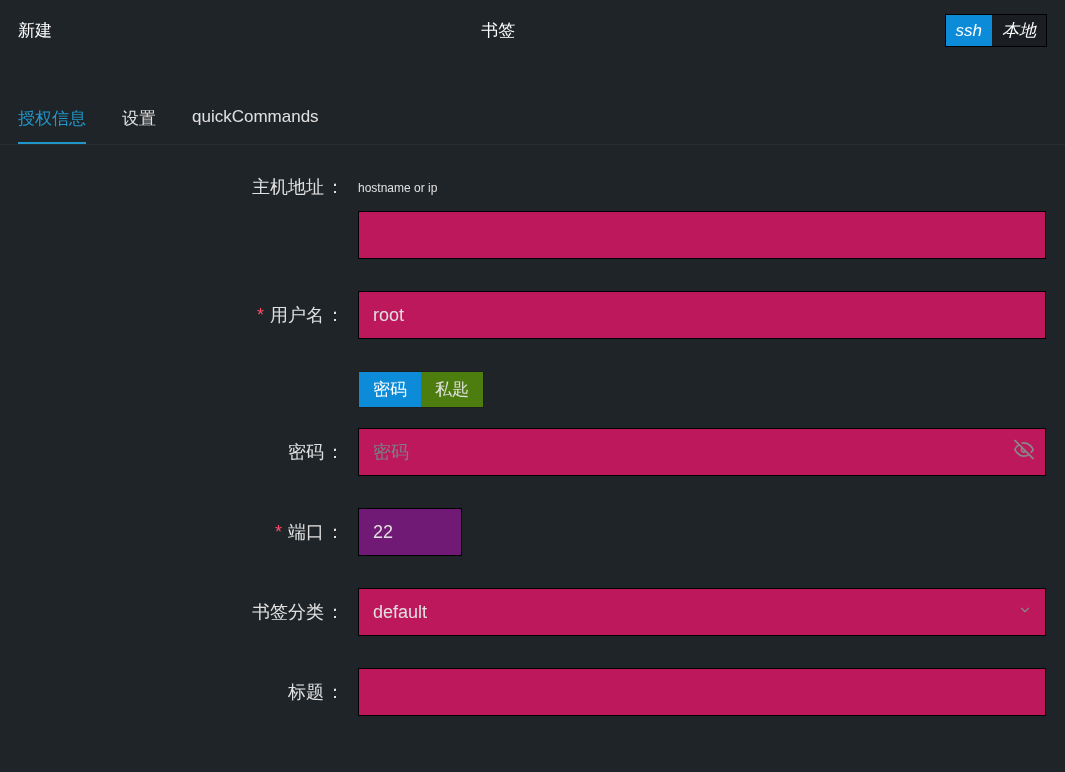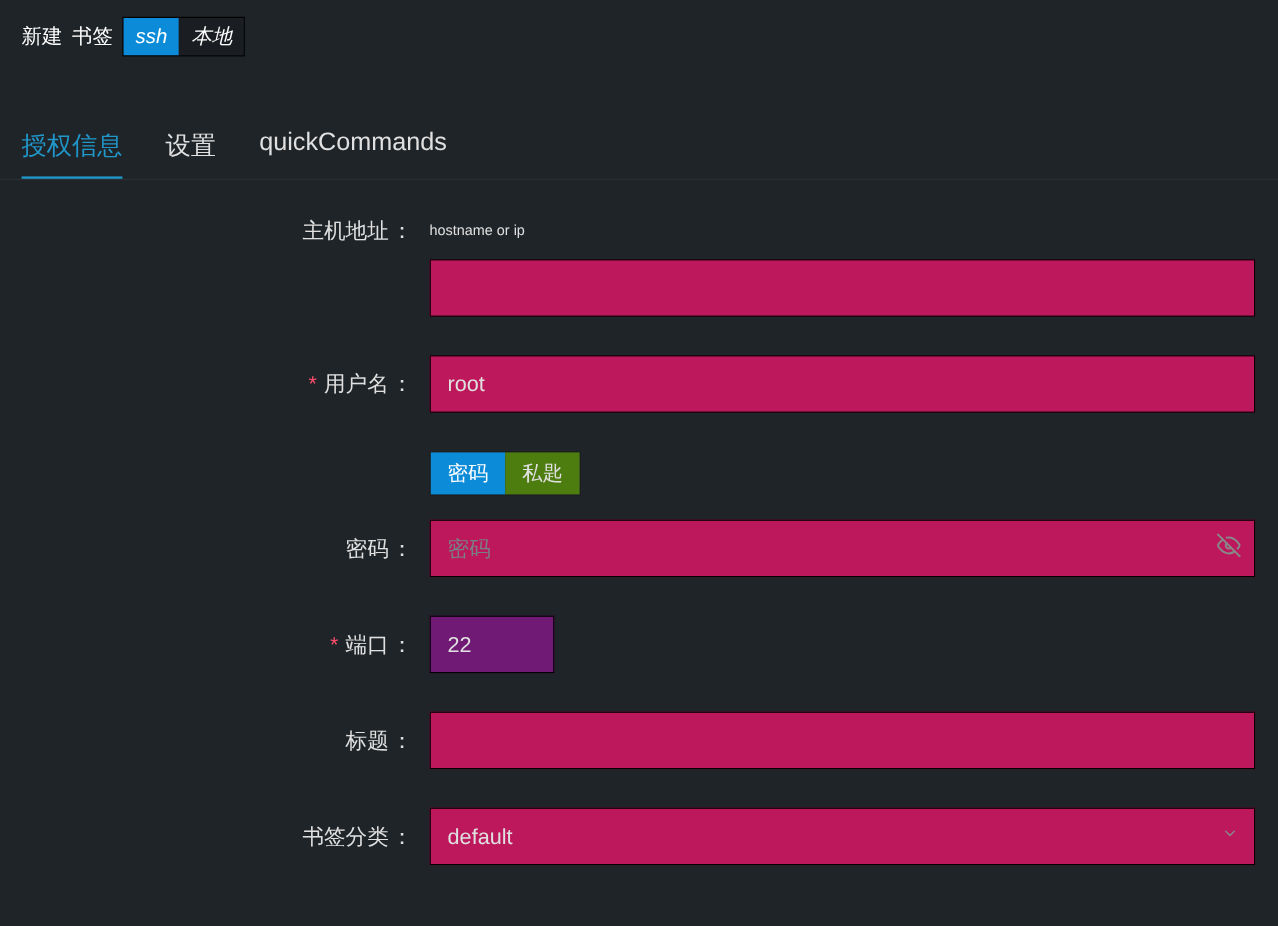--- a/index.html
+++ b/index.html
@@ -14,20 +14,21 @@
       font-size: 16px;
       width: 1065px;
       height: 772px;
       overflow: hidden;
     }
     .header {
       display: flex;
       align-items: center;
       padding: 14px 18px;
       gap: 0;
+      justify-content: space-between;
     }
     .header-text {
       color: #fff;
       font-size: 17px;
       margin-right: 8px;
     }
     .toggle-group {
       display: inline-flex;
       border: 1px solid #000;
     }
@@ -46,21 +47,21 @@
     }
     .tabs {
       display: flex;
       gap: 36px;
       padding: 0 18px;
       margin-top: 36px;
       border-bottom: 1px solid #2a2f34;
     }
     .tab {
       padding: 10px 0 12px 0;
-      font-size: 21px;
+      font-size: 17px;
       color: #e0e0e0;
       cursor: pointer;
       border-bottom: 2px solid transparent;
     }
     .tab.active {
       color: #2196c9;
       border-bottom: 2px solid #2196c9;
     }
     .form {
       padding: 30px 18px 0 18px;
@@ -245,36 +246,36 @@
     <div class="label-col">
       <span class="required">*</span><span>端口</span><span class="colon">：</span>
     </div>
     <div class="field-col">
       <input class="num-input" type="text" value="22" style="">
     </div>
   </div>
 
   <div class="form-row">
     <div class="label-col">
-      <span>标题</span><span class="colon">：</span>
-    </div>
-    <div class="field-col">
-      <input class="text-input" type="text" value="" style="">
-    </div>
-  </div>
-
-  <div class="form-row">
-    <div class="label-col">
       <span>书签分类</span><span class="colon">：</span>
     </div>
     <div class="field-col">
       <div class="select-wrap">
         <input class="select-input" type="text" readonly="" value="default" style="">
         <span class="chevron">
           <svg width="14" height="14" viewBox="0 0 24 24" fill="none" stroke="#888" stroke-width="2" stroke-linecap="round" stroke-linejoin="round">
             <polyline points="6 9 12 15 18 9"></polyline>
           </svg>
         </span>
       </div>
     </div>
   </div>
 
+  <div class="form-row">
+    <div class="label-col">
+      <span>标题</span><span class="colon">：</span>
+    </div>
+    <div class="field-col">
+      <input class="text-input" type="text" value="" style="">
+    </div>
+  </div>
+
 </div>
 
 </body></html>

